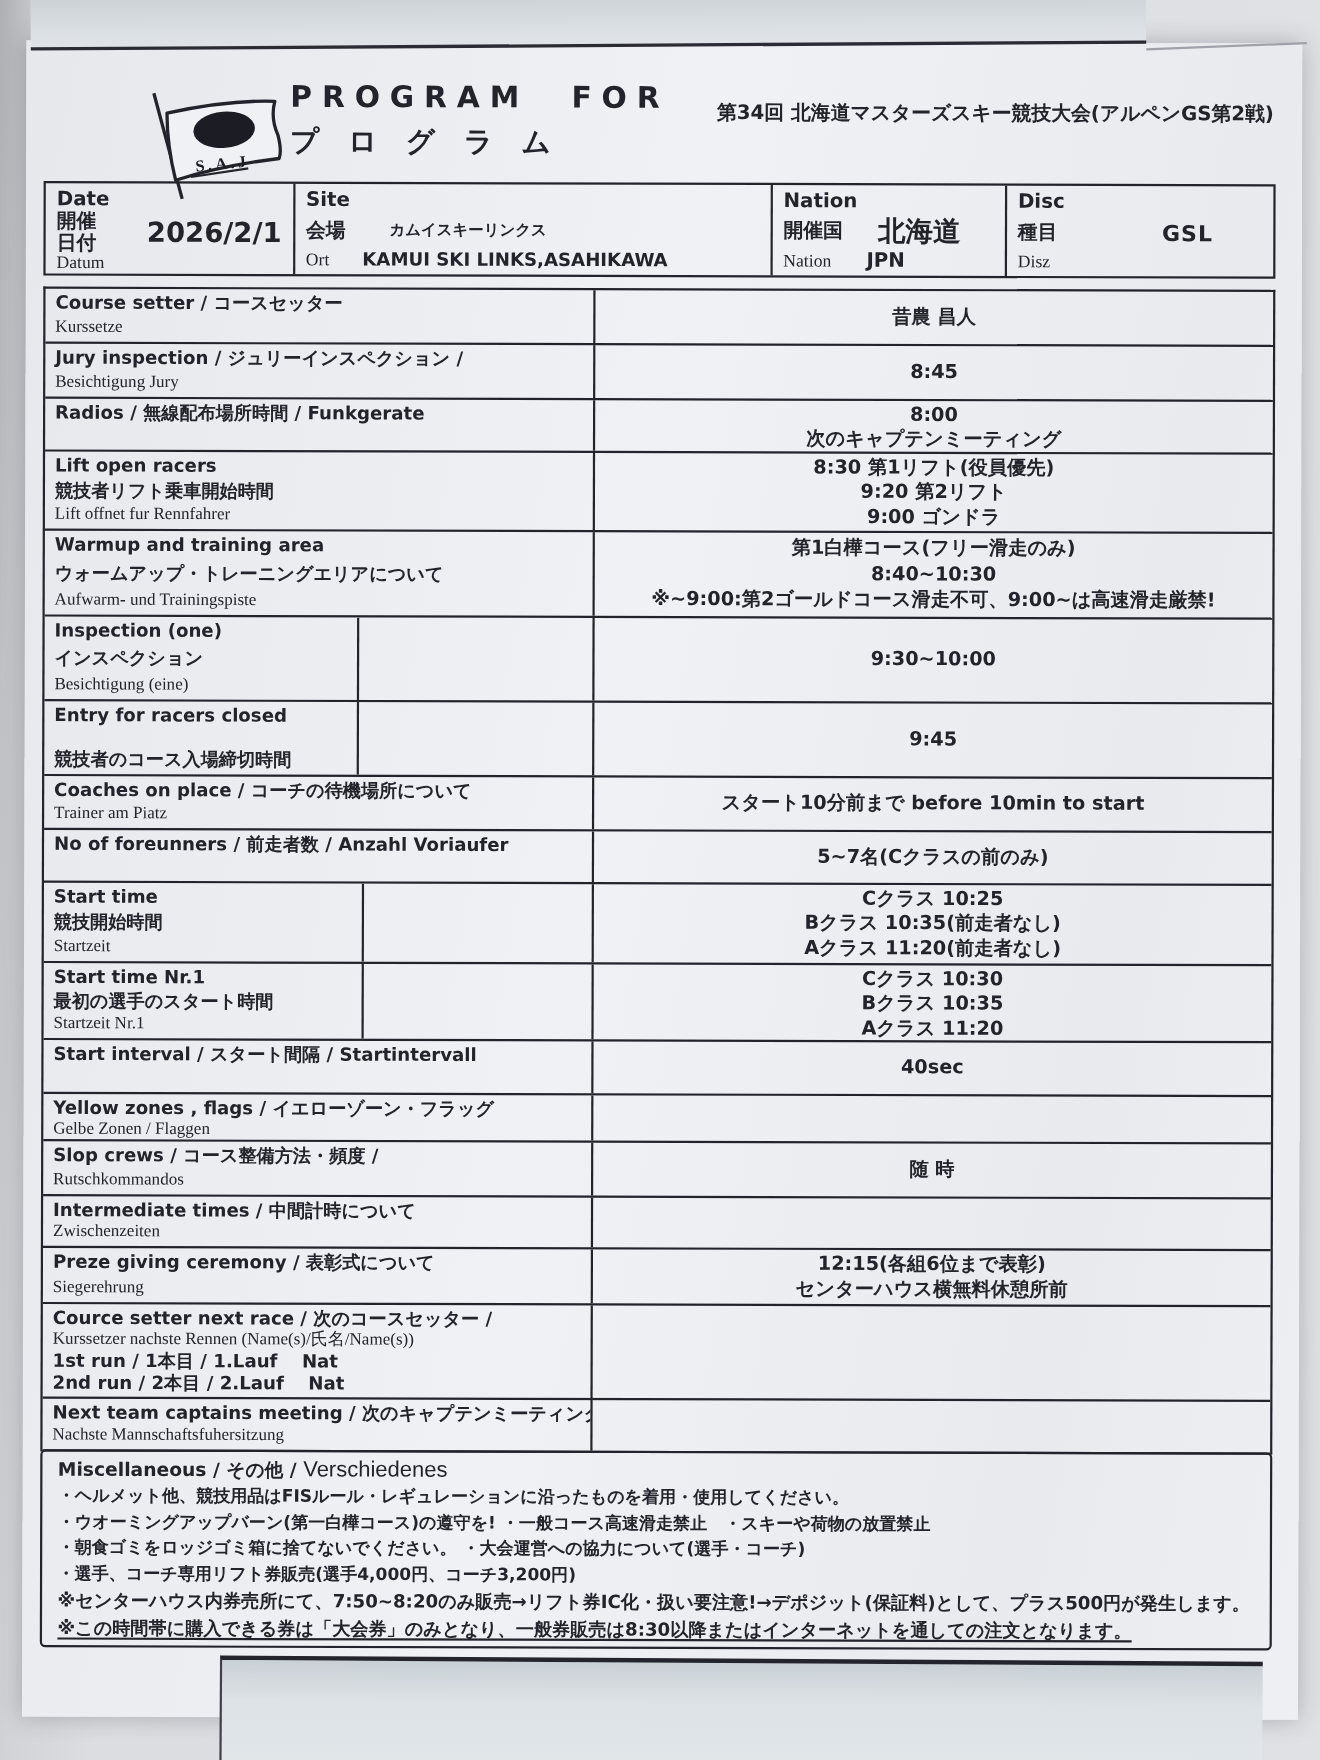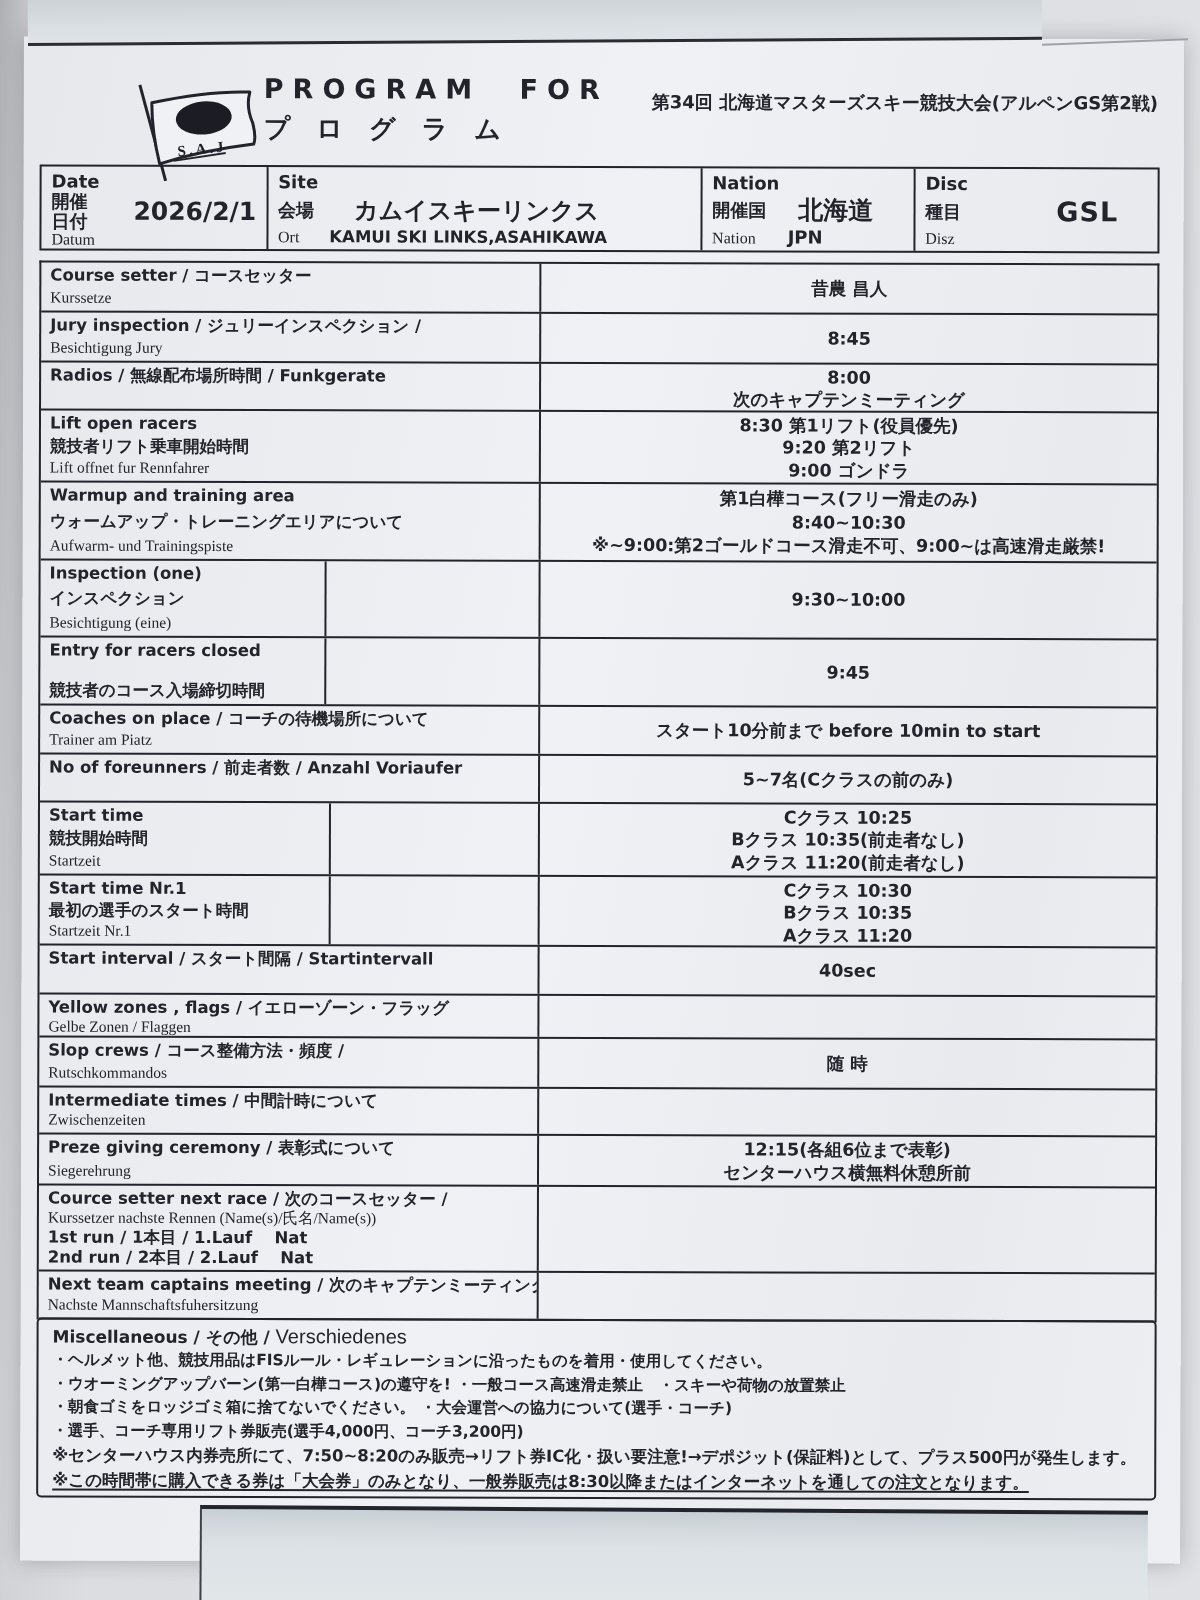--- a/index.html
+++ b/index.html
@@ -90,21 +90,21 @@
         <span class="ival" style="margin-left:36px;font-size:25px">2026/2/1</span>
       </div>
       <div class="i-de">
         <span>Datum</span>
       </div>
     </div>
     <div class="icell" style="width:38.9%">
       <div class="i-en">Site</div>
       <div class="i-mid">
         <span>会場</span>
-        <span class="ival" style="margin-left:40px;font-size:24px">カムイスキーリンクス</span>
+        <span class="ival" style="margin-left:40px;font-size:14px">カムイスキーリンクス</span>
       </div>
       <div class="i-de">
         <span>Ort</span>
         <span class="ival" style="margin-left:30px;font-size:16.5px">KAMUI SKI LINKS,ASAHIKAWA</span>
       </div>
     </div>
     <div class="icell" style="width:19.1%">
       <div class="i-en">Nation</div>
       <div class="i-mid">
         <span>開催国</span>
@@ -112,21 +112,21 @@
       </div>
       <div class="i-de">
         <span>Nation</span>
         <span class="ival" style="margin-left:32px;font-size:18px">JPN</span>
       </div>
     </div>
     <div class="icell" style="flex:1">
       <div class="i-en">Disc</div>
       <div class="i-mid">
         <span>種目</span>
-        <span class="ival" style="margin-left:95px;font-size:27px;letter-spacing:1px">GSL</span>
+        <span class="ival" style="margin-left:95px;font-size:20px;letter-spacing:1px">GSL</span>
       </div>
       <div class="i-de">
         <span>Disz</span>
       </div>
     </div>
   </div>
 
   <div class="sched" id="schedule">
       <div class="srow" style="height: 50px;">
         <div class="lab">

